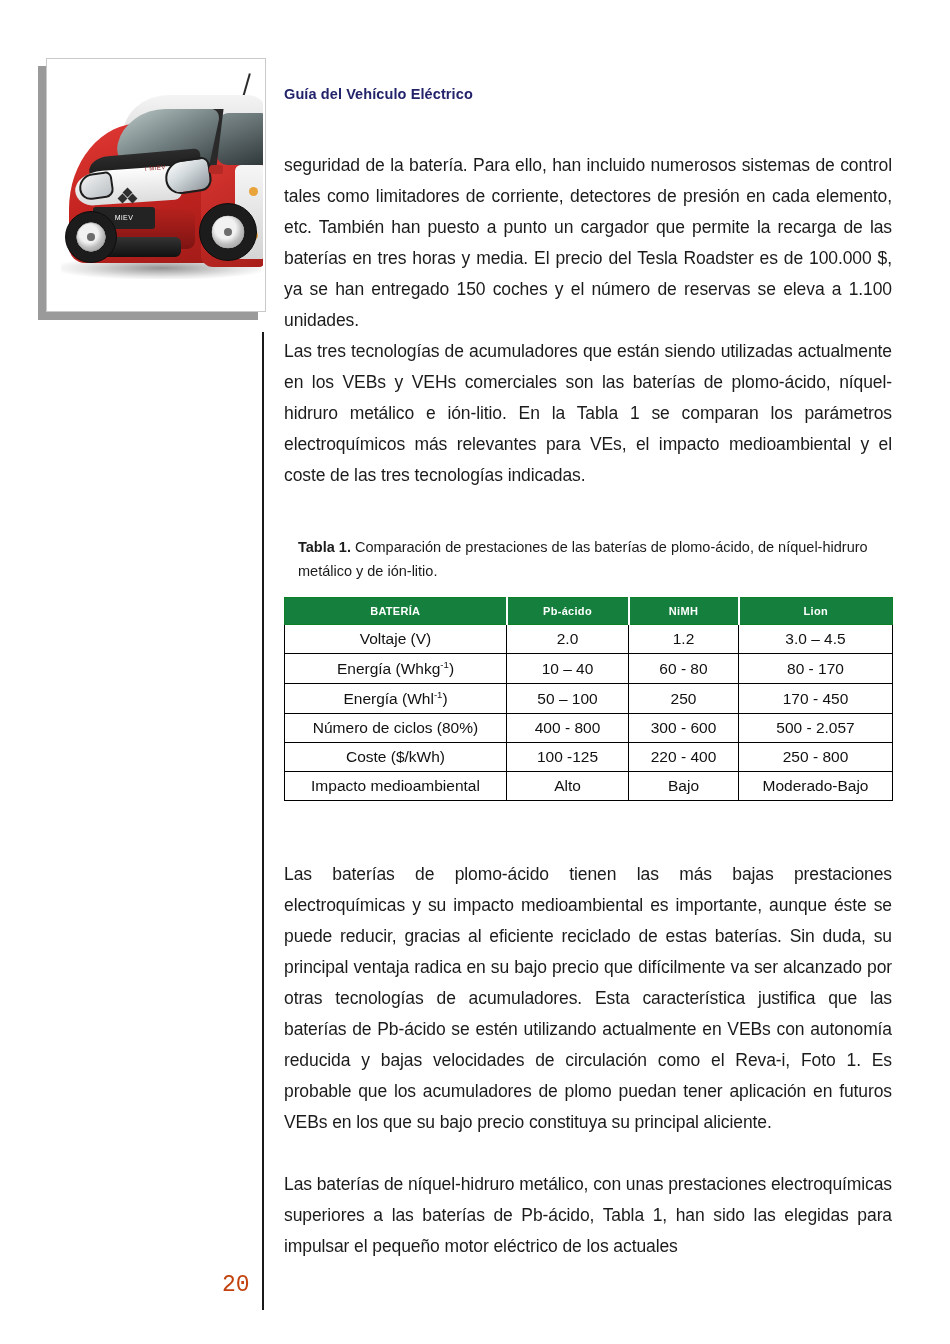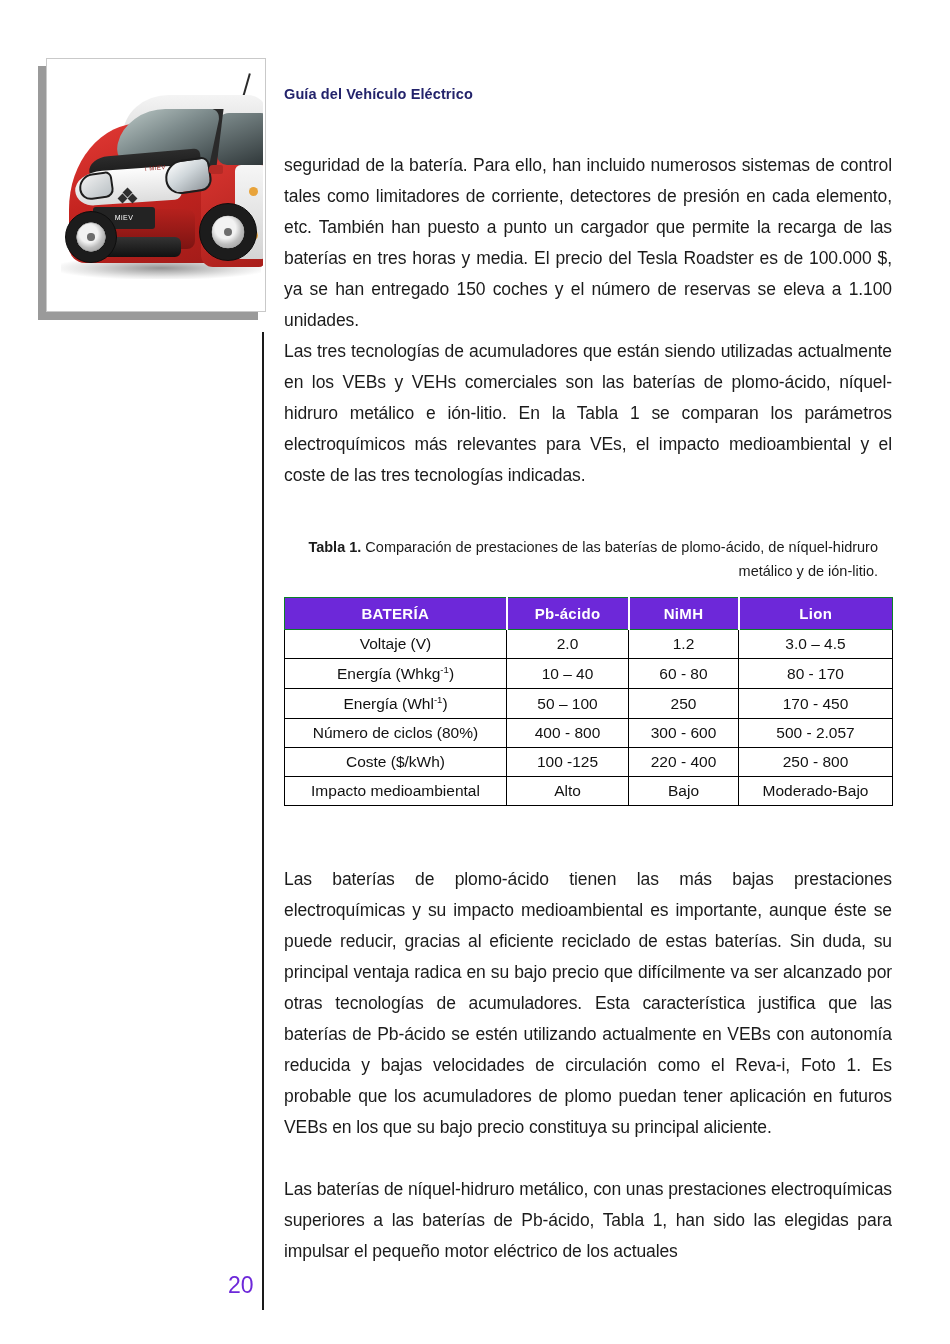--- a/index.html
+++ b/index.html
@@ -322,21 +322,21 @@
     color: #23236b;
     margin: 38px 0 34px 0;
     letter-spacing: .2px;
   }
 
   
   #table-caption {
     font-size: 14.5px;
     line-height: 24px;
     color: #1b1b1b;
-    text-align: right;
+    text-align: left;
     margin: 44px 0 14px 0;
     padding: 0 14px;
   }
   #table-caption .cap-label { font-weight: bold; }
 
   
   #battery-table {
     border-collapse: collapse;
     width: 608px;
     table-layout: fixed;
@@ -345,47 +345,48 @@
   #battery-table th,
   #battery-table td {
     border: 1.5px solid #000000;
     text-align: center;
     font-size: 15.5px;
     color: #111111;
     padding: 5px 4px;
     font-weight: 400;
   }
   #battery-table thead th {
-    background: #6d28d9;
+    background: #15803d;
     color: #ffffff;
     font-weight: bold;
-    font-size: 15px;
+    font-size: 11px;
     letter-spacing: .3px;
     border-color: #0b8027;
     padding: 7px 4px;
   }
   #battery-table thead th.param-head { }
   #battery-table thead tr th:not(:last-child) {
     border-right: 2px solid #ffffff;
   }
   #battery-table .col-param { width: 222px; }
   #battery-table .col-pb    { width: 122px; }
   #battery-table .col-nimh  { width: 110px; }
   #battery-table .col-lion  { width: 154px; }
   #battery-table tbody td:first-child { }
   sup { font-size: .62em; vertical-align: super; }
 
   
   #page-number {
     position: absolute;
-    left: 228px;
+    left: 222px;
     top: 1272px;
     font-size: 23px;
-    color: #6d28d9;
+    color: #c2410c;
     font-weight: 300;
+    font-family: Liberation Mono, monospace;
   }
 </style>
 </head>
 <body>
 
 <div id="photo-block">
   <div id="photo-shadow"></div>
   <div id="photo-frame">
     <div id="photo-canvas">
       <div class="ground-shadow"></div>

